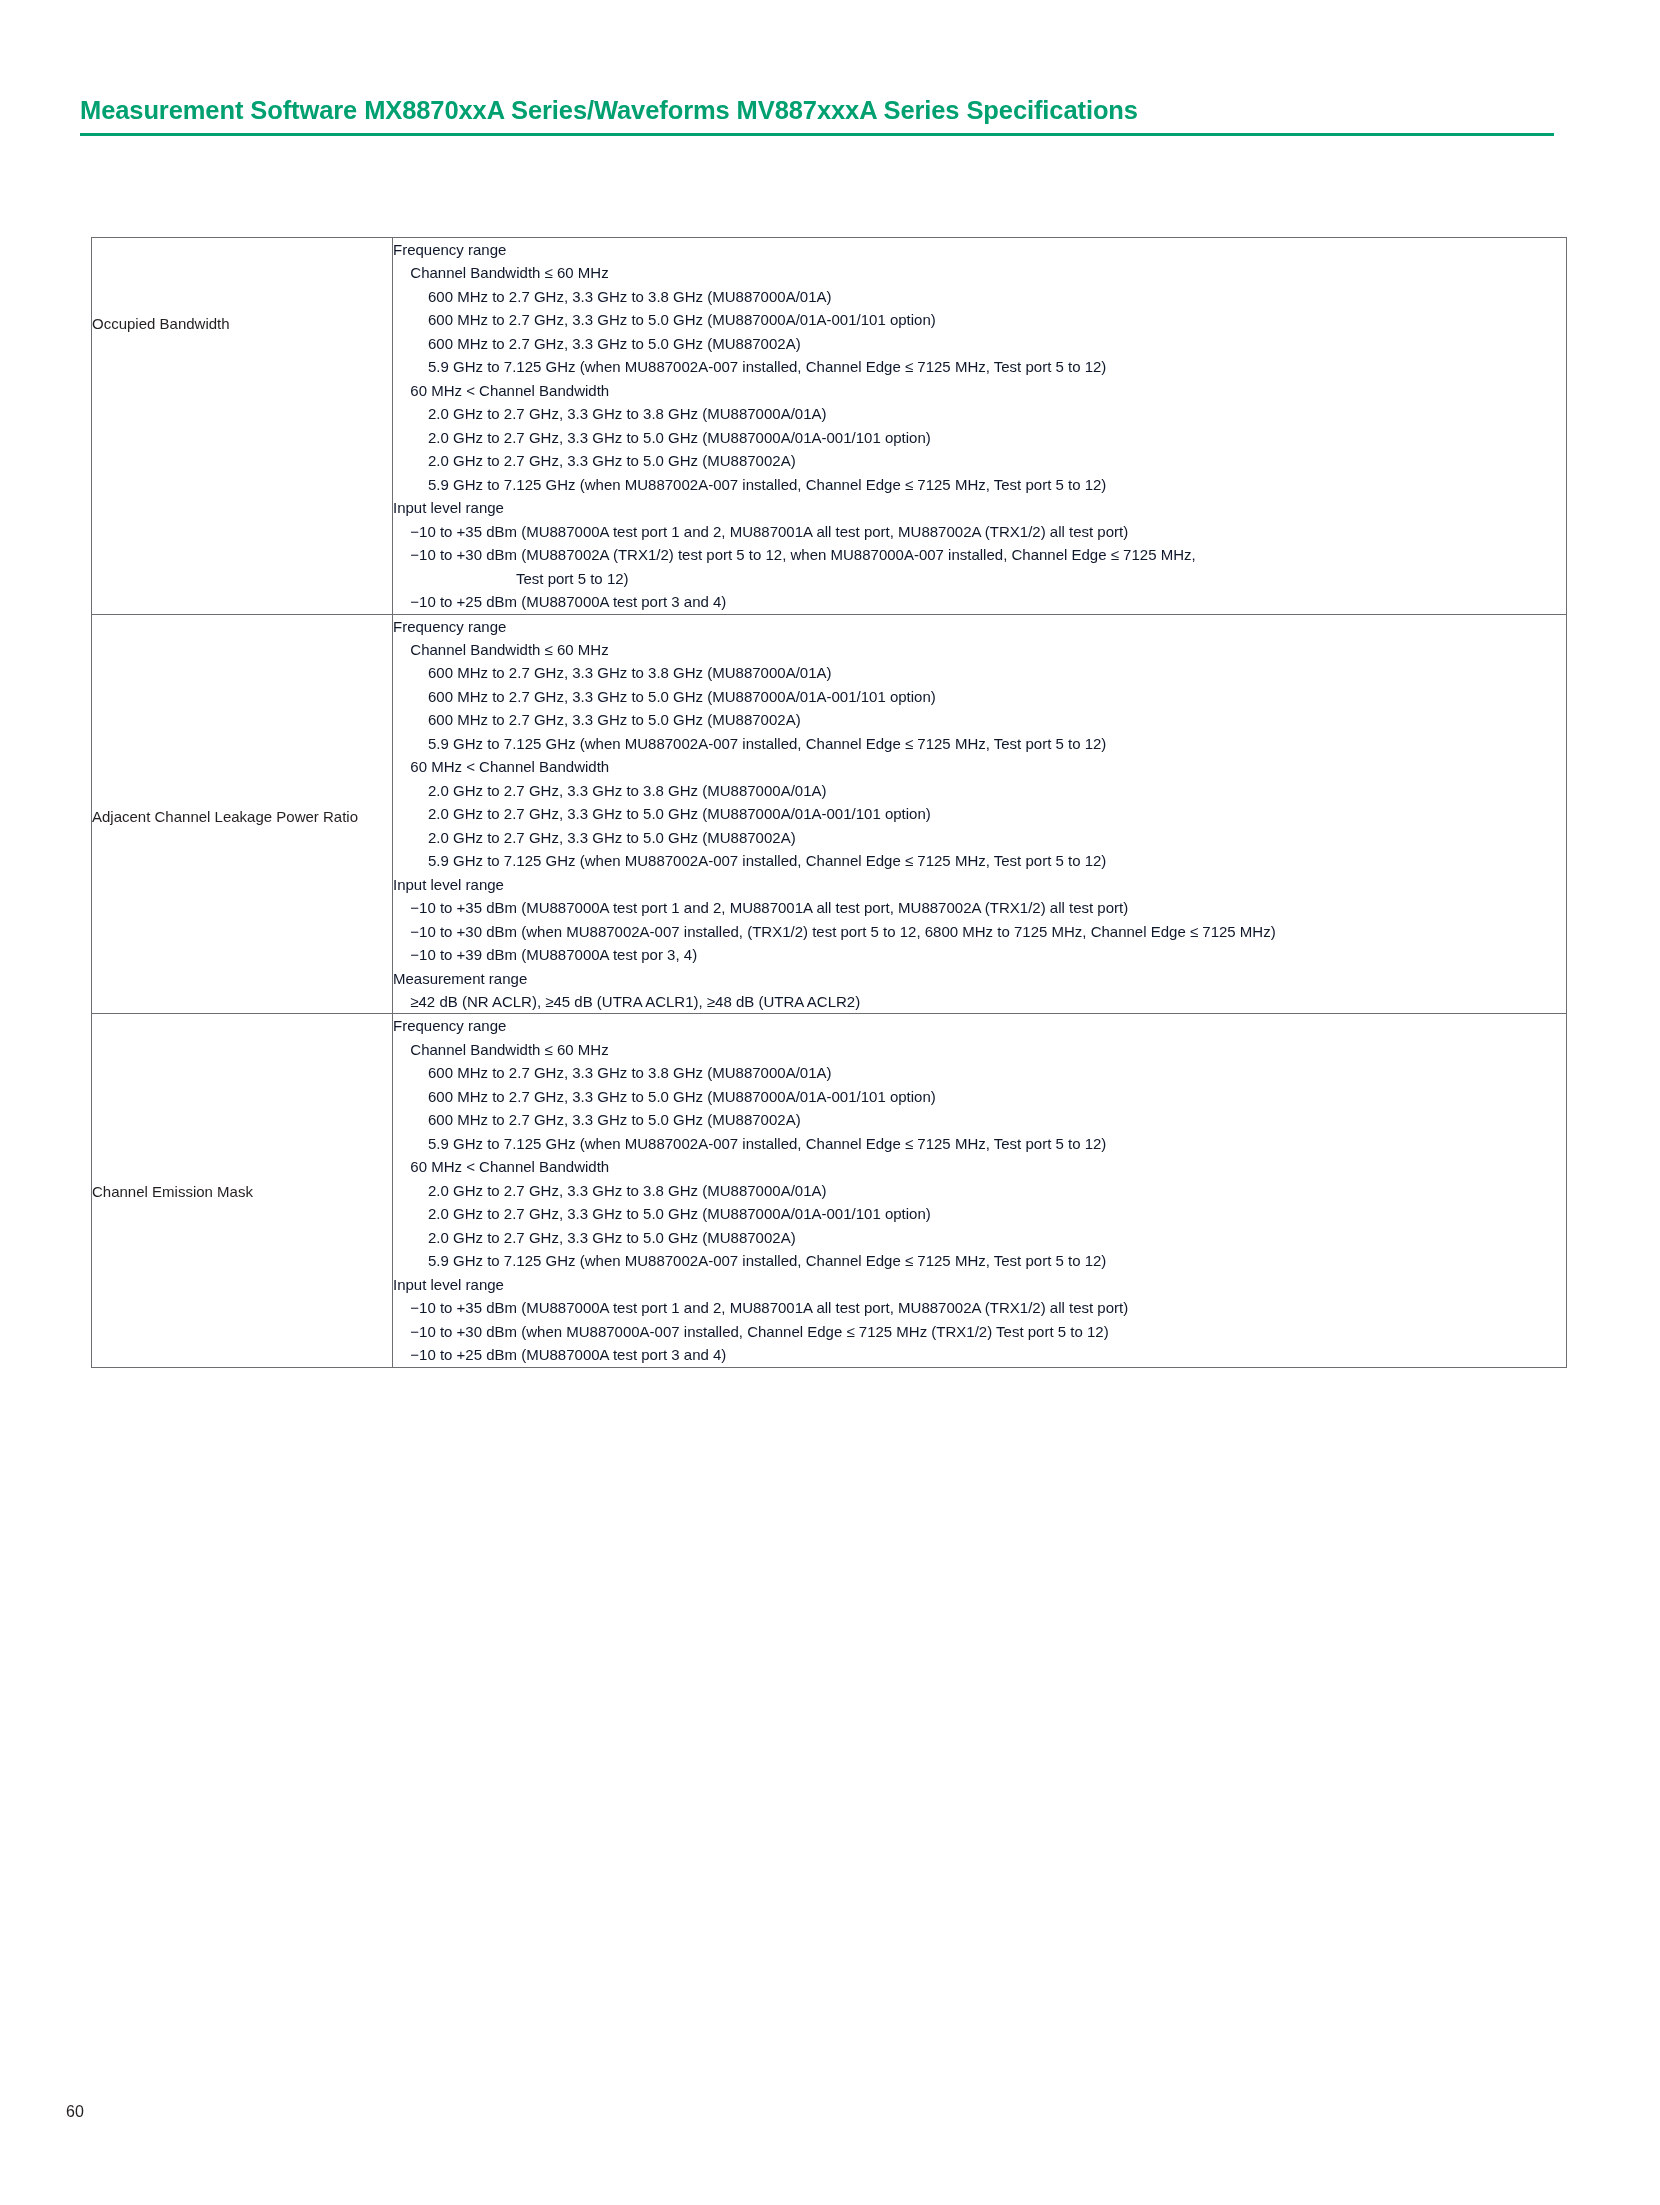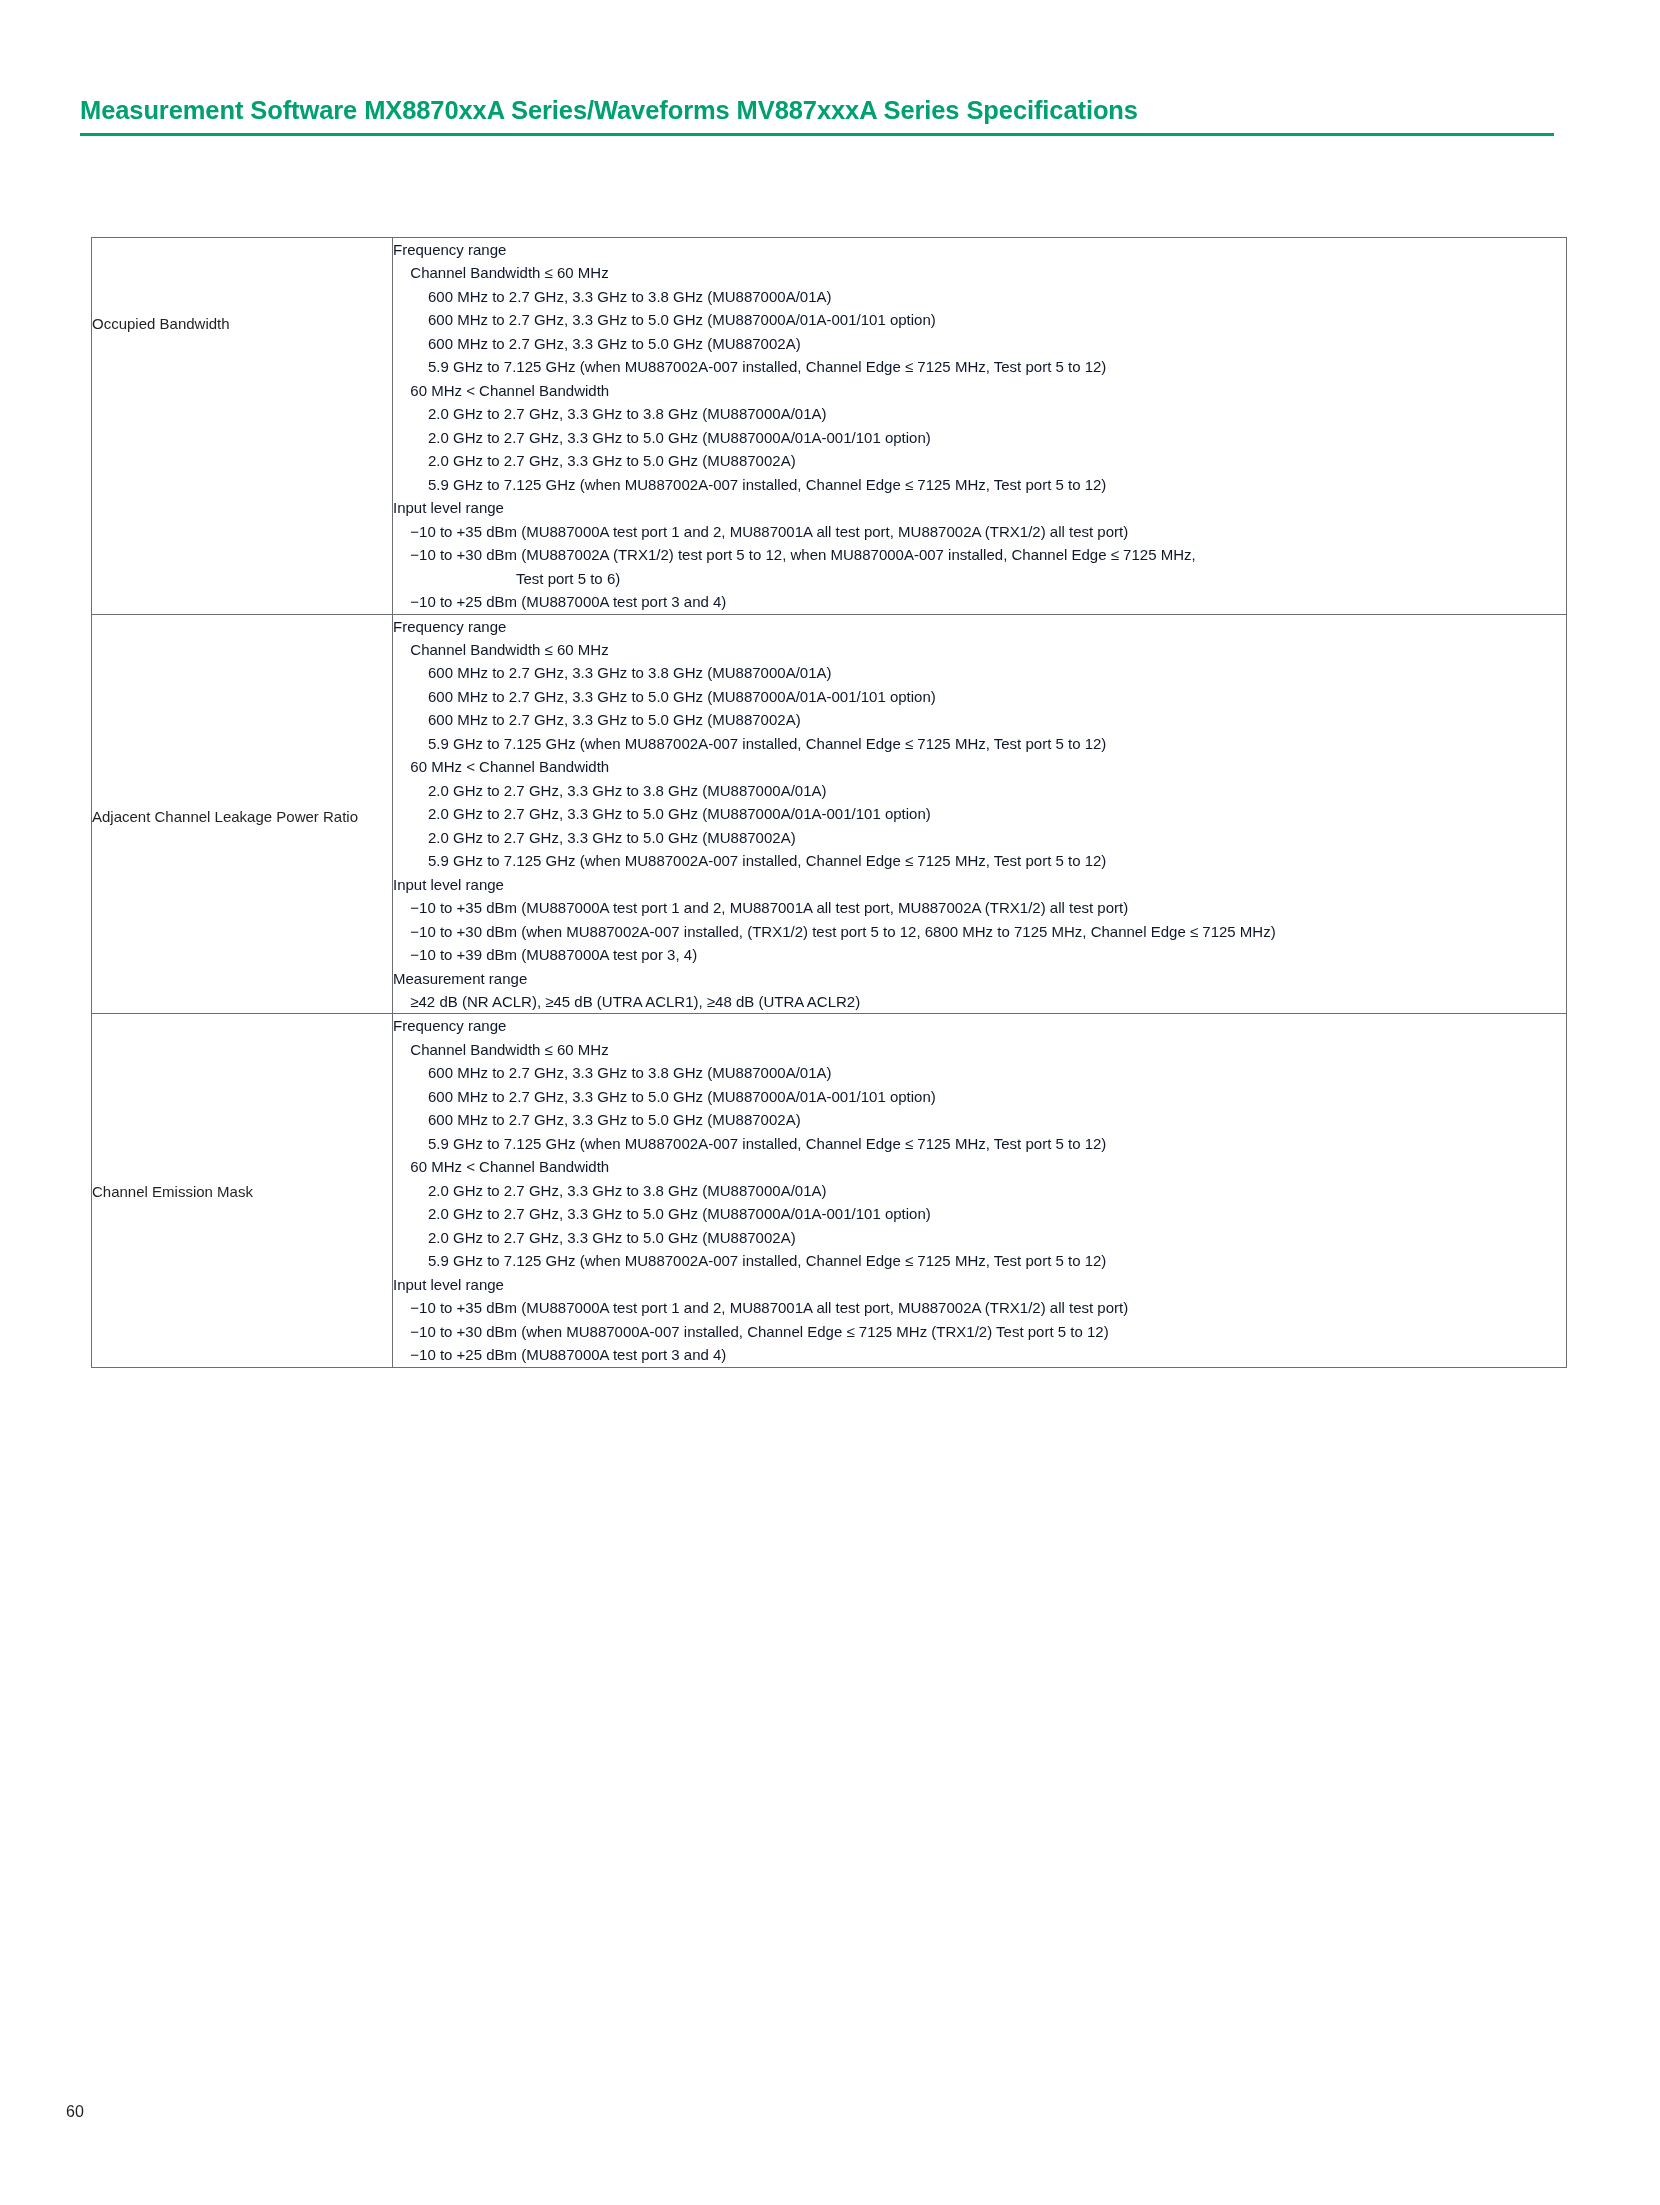--- a/index.html
+++ b/index.html
@@ -125,21 +125,21 @@
             <div class="spec-line lv2">600 MHz to 2.7 GHz, 3.3 GHz to 5.0 GHz (MU887002A)</div>
             <div class="spec-line lv2">5.9 GHz to 7.125 GHz (when MU887002A-007 installed, Channel Edge ≤ 7125 MHz, Test port 5 to 12)</div>
             <div class="spec-line lv1">60 MHz &lt; Channel Bandwidth</div>
             <div class="spec-line lv2">2.0 GHz to 2.7 GHz, 3.3 GHz to 3.8 GHz (MU887000A/01A)</div>
             <div class="spec-line lv2">2.0 GHz to 2.7 GHz, 3.3 GHz to 5.0 GHz (MU887000A/01A-001/101 option)</div>
             <div class="spec-line lv2">2.0 GHz to 2.7 GHz, 3.3 GHz to 5.0 GHz (MU887002A)</div>
             <div class="spec-line lv2">5.9 GHz to 7.125 GHz (when MU887002A-007 installed, Channel Edge ≤ 7125 MHz, Test port 5 to 12)</div>
             <div class="spec-line lv0">Input level range</div>
             <div class="spec-line lv1">−10 to +35 dBm (MU887000A test port 1 and 2, MU887001A all test port, MU887002A (TRX1/2) all test port)</div>
             <div class="spec-line lv1">−10 to +30 dBm (MU887002A (TRX1/2) test port 5 to 12, when MU887000A-007 installed, Channel Edge ≤ 7125 MHz,</div>
-            <div class="spec-line lv3">Test port 5 to 6)</div>
+            <div class="spec-line lv3">Test port 5 to 12)</div>
             <div class="spec-line lv1">−10 to +25 dBm (MU887000A test port 3 and 4)</div>
           </td>
         </tr>
         <tr>
           <td class="col-label label-cell">
             <div class="label-text" style="margin-top: 191px;">Adjacent Channel Leakage Power Ratio</div>
           </td>
           <td class="col-body body-cell">
             <div class="spec-line lv0">Frequency range</div>
             <div class="spec-line lv1">Channel Bandwidth ≤ 60 MHz</div>

